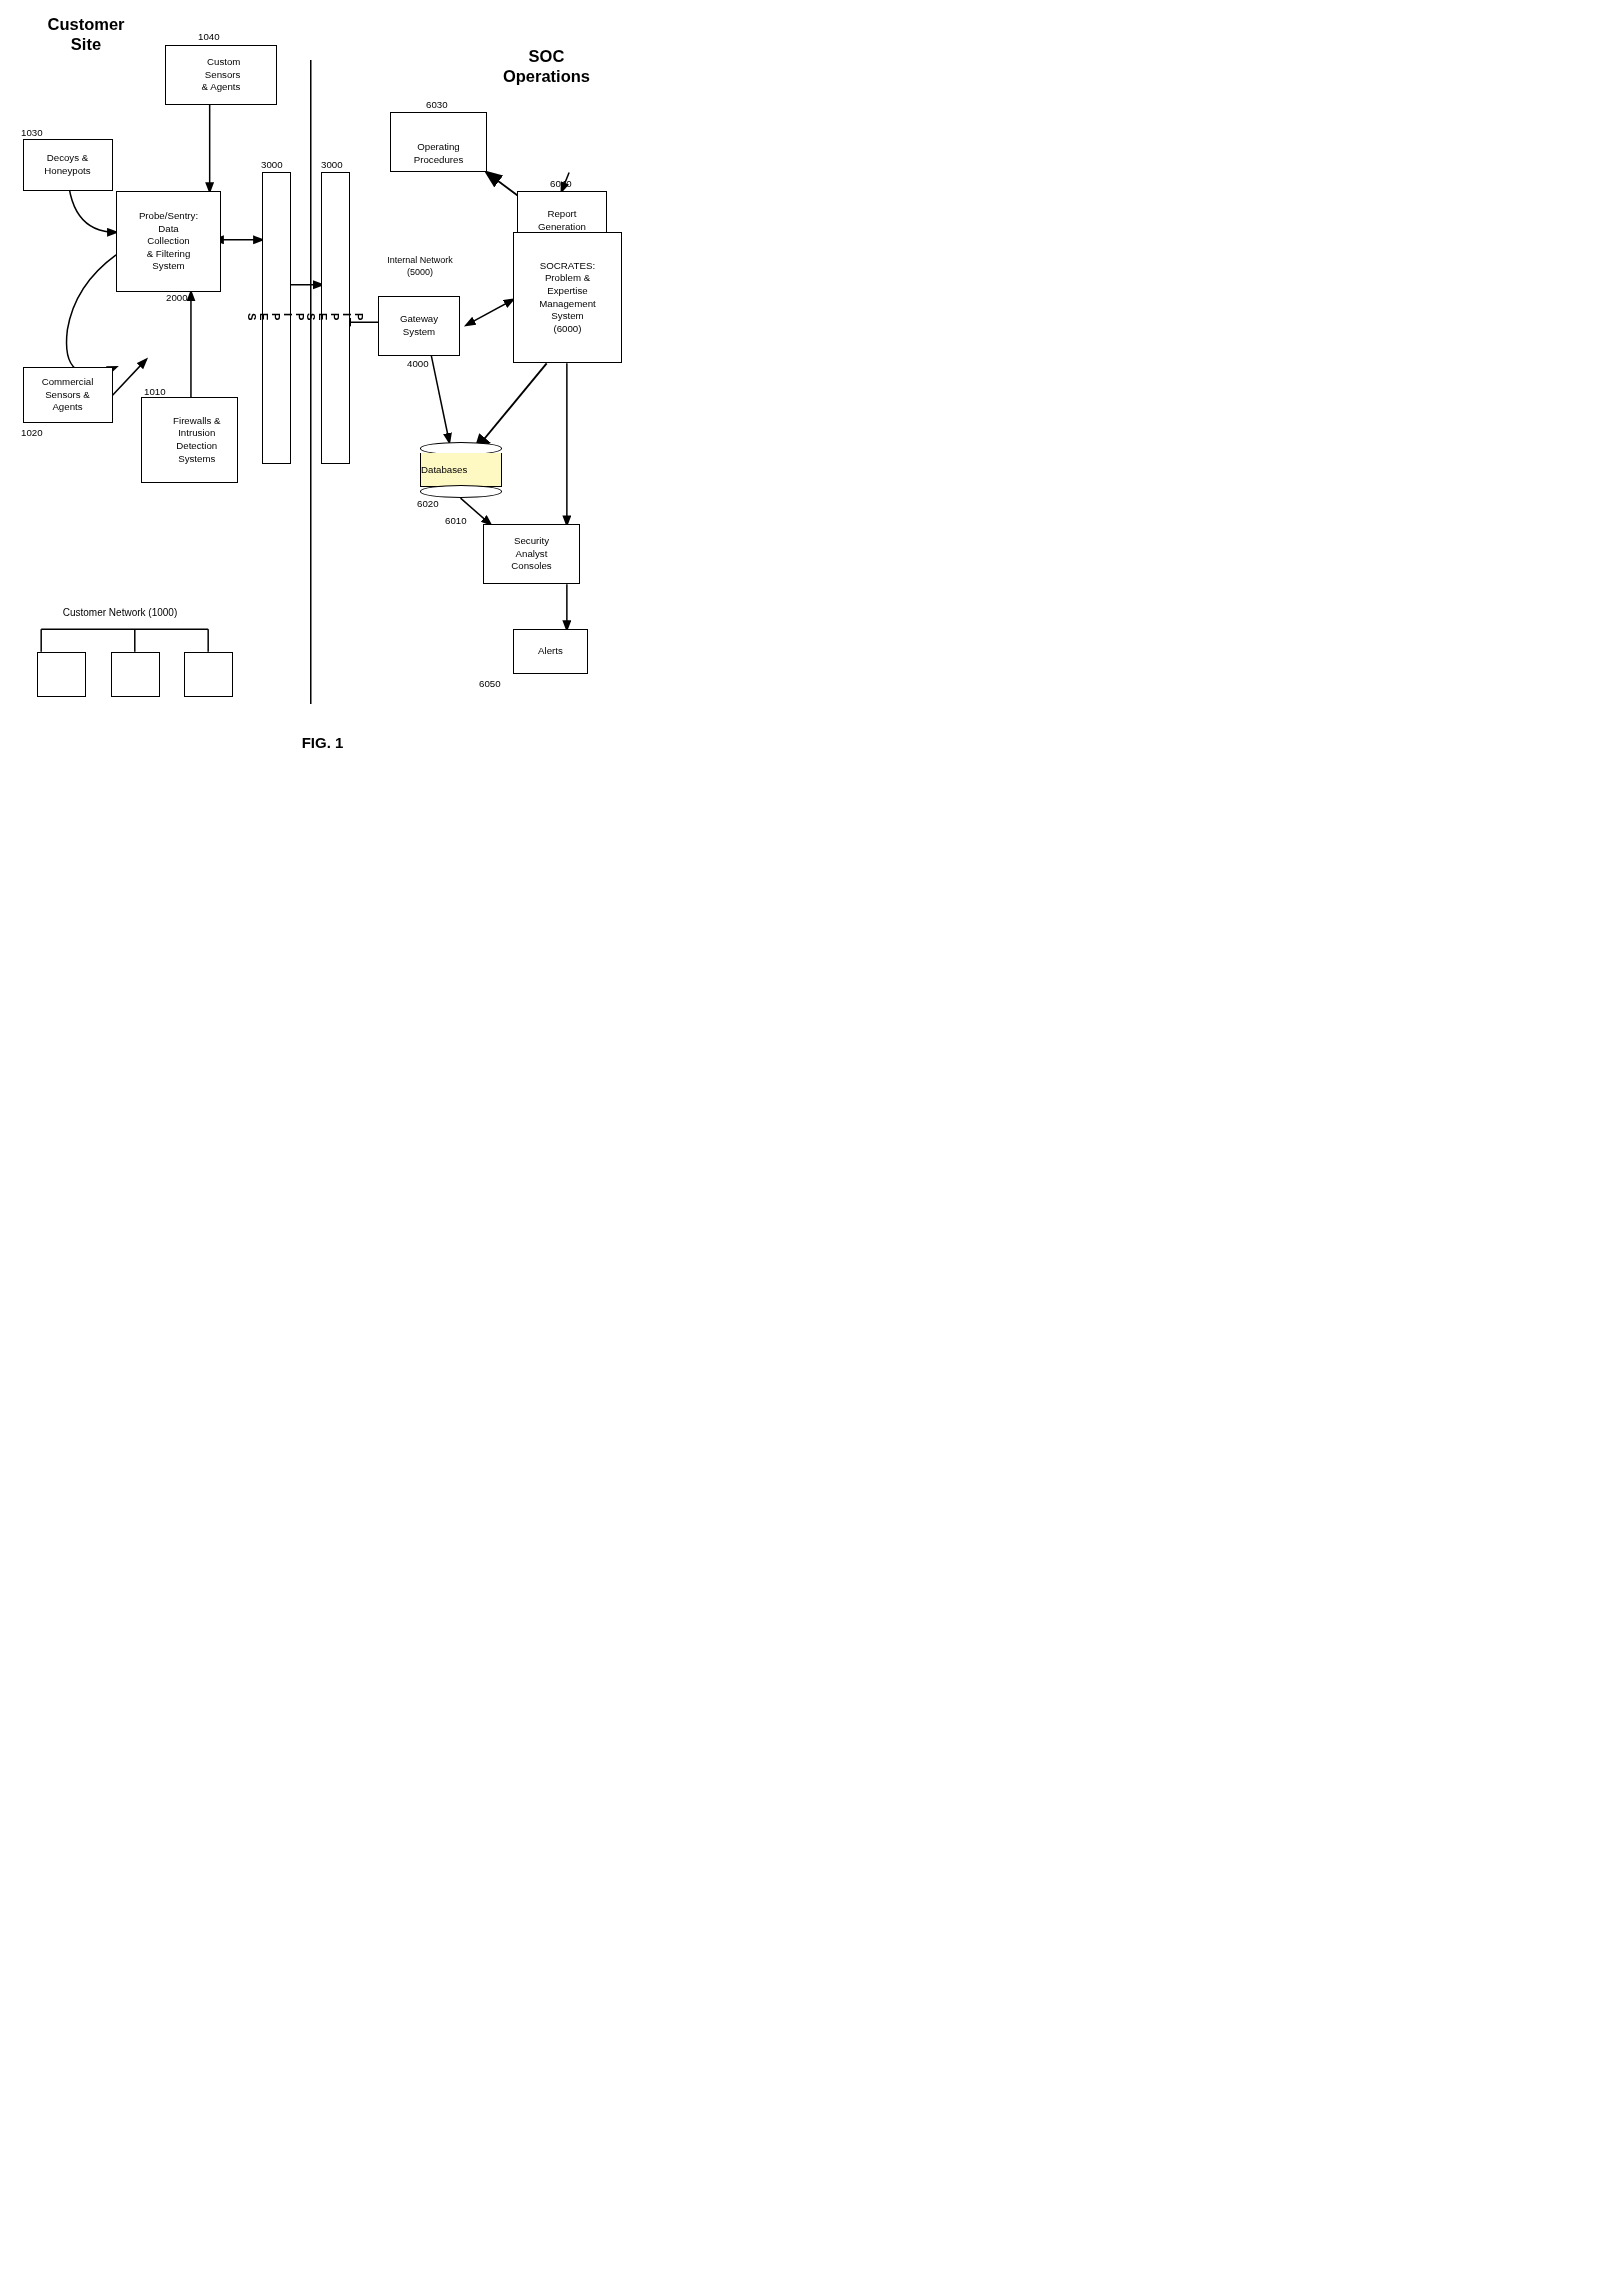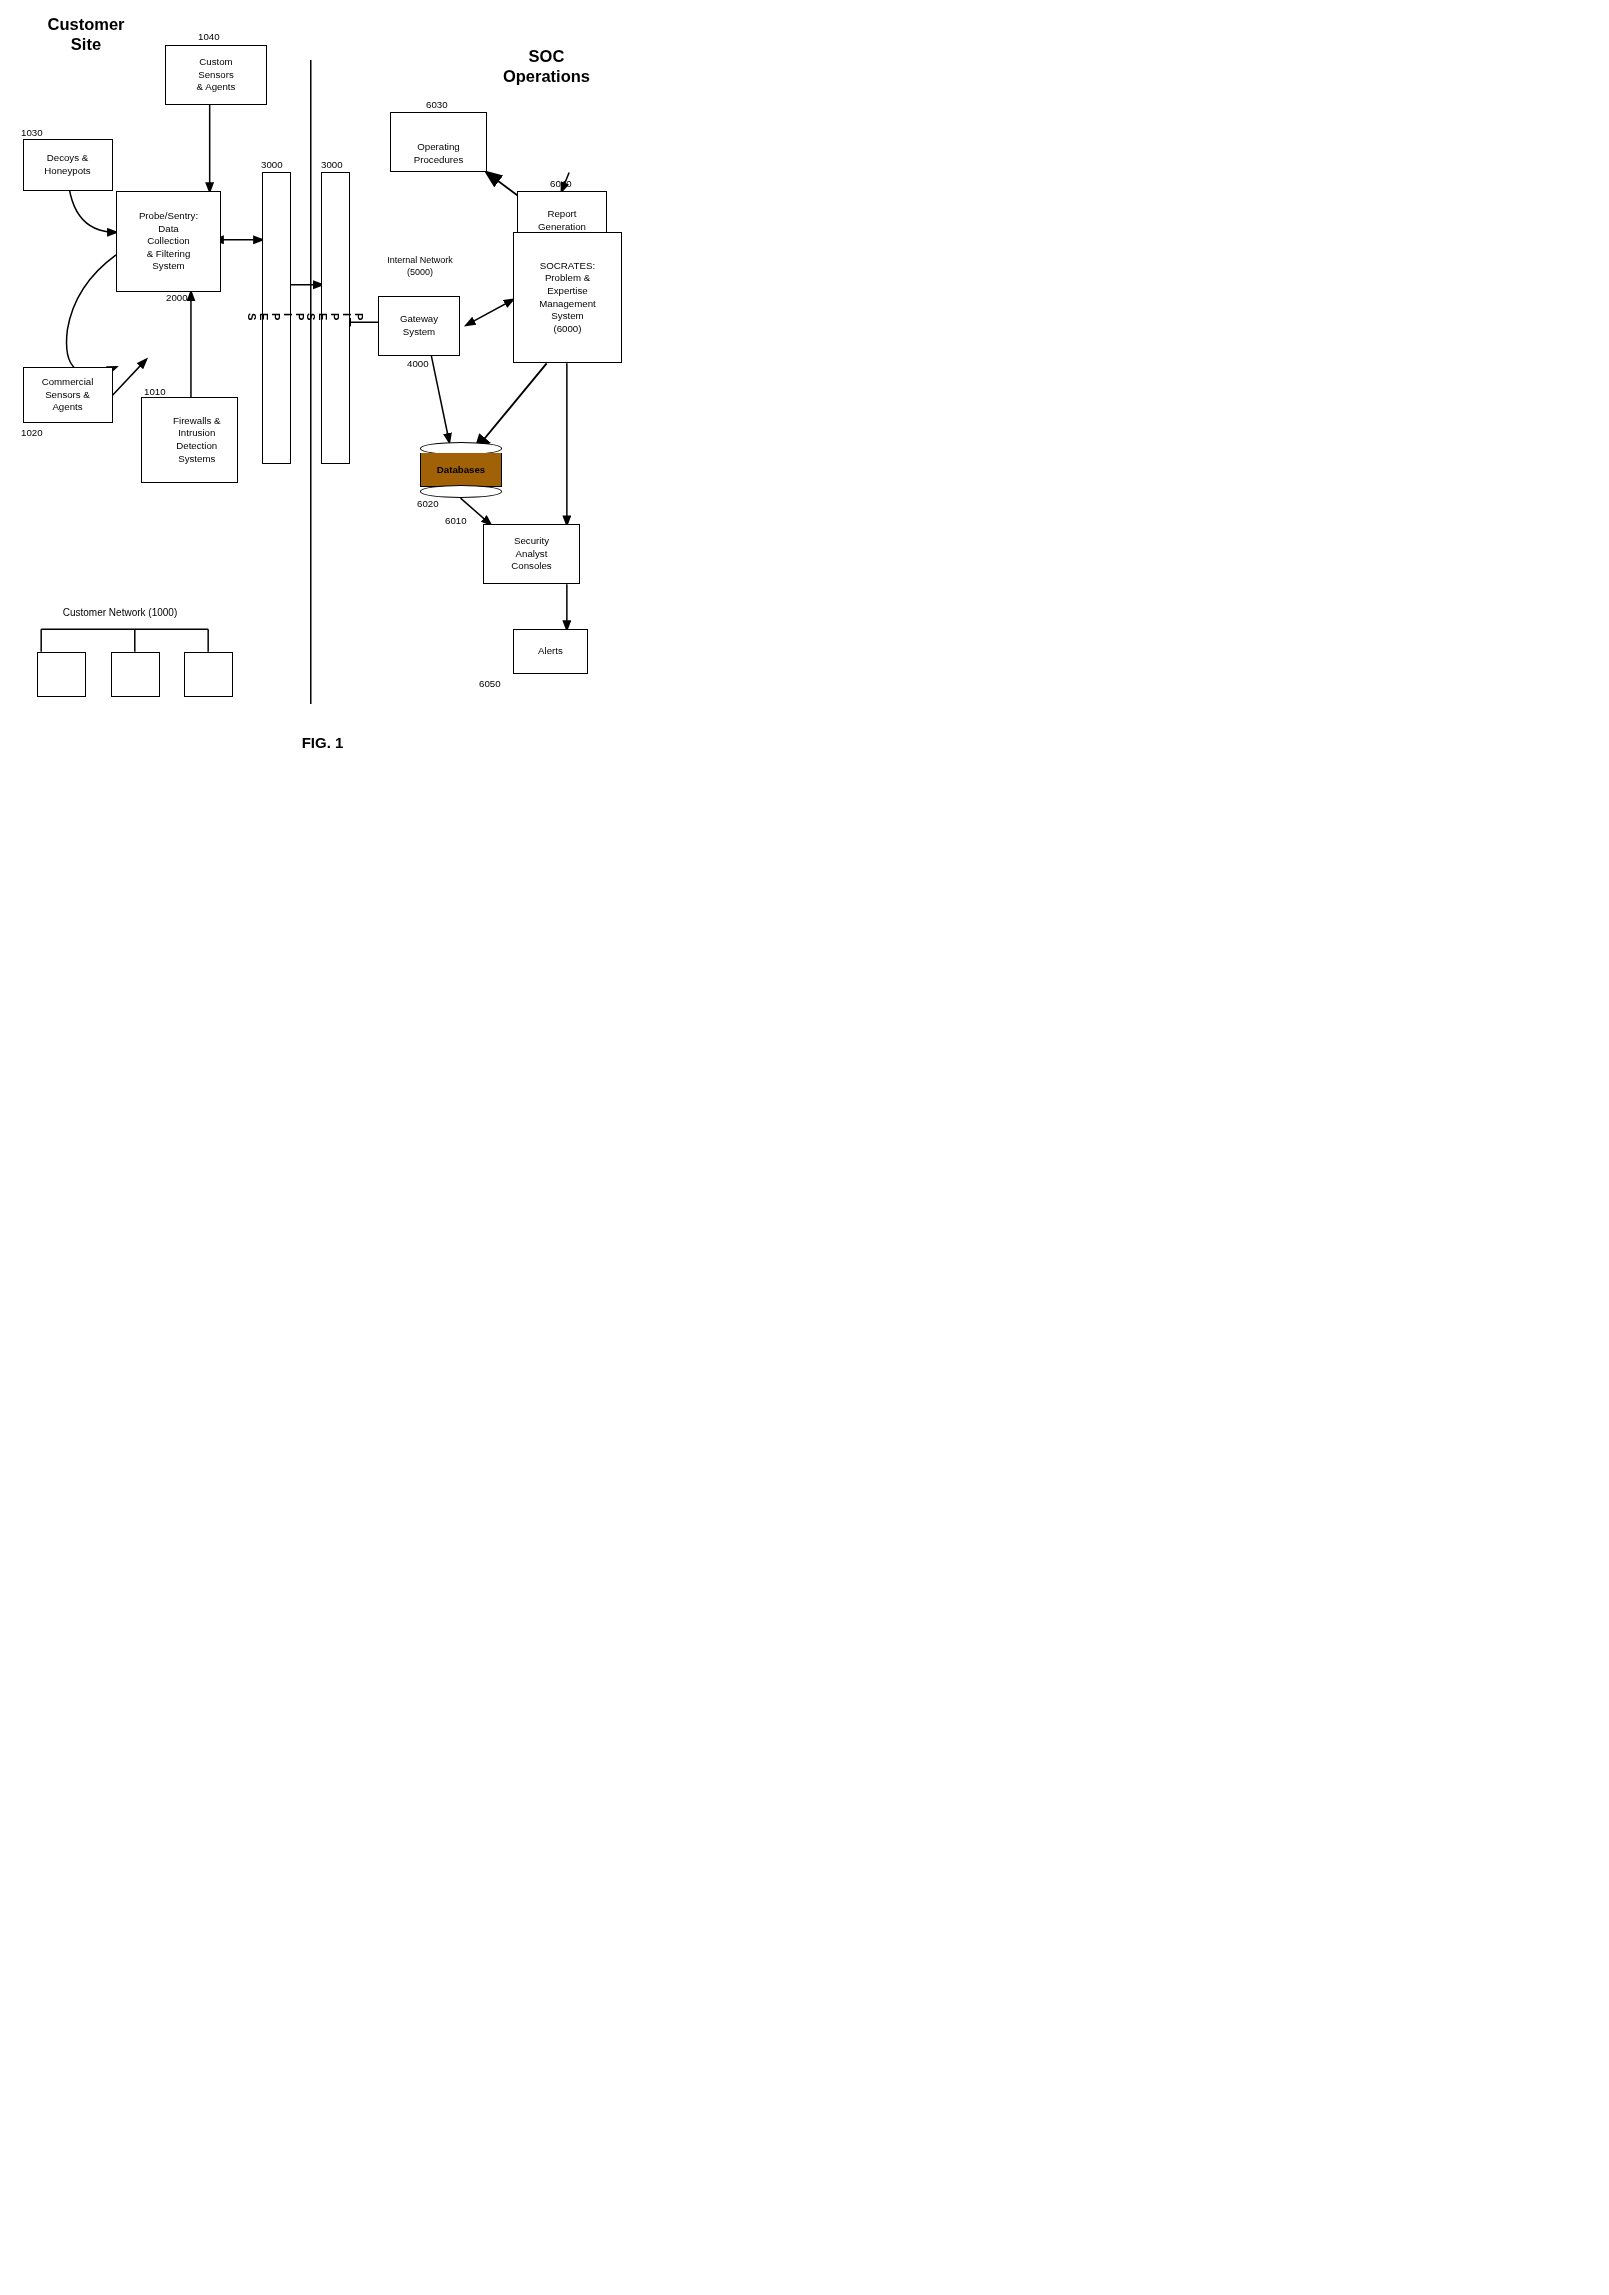--- a/index.html
+++ b/index.html
@@ -72,26 +72,24 @@
       position: absolute;
       display: flex;
       flex-direction: column;
       align-items: center;
       justify-content: center;
     }
     .cylinder-body {
       border-left: 1.5px solid #000;
       border-right: 1.5px solid #000;
       border-bottom: 1.5px solid #000;
-      background: #a16207;
-      display: flex;
-      align-items: center;
-      justify-content: center;
+      background: #fef9c3;
+      display: flex;
+      align-items: center;
       font-size: 9.7px;
-      font-weight: bold;
     }
     .cylinder-top {
       border: 1.5px solid #000;
       background: #fff;
       border-radius: 50%;
     }
     .cylinder-bottom {
       border: 1.5px solid #000;
       background: #fff;
       border-radius: 50%;
@@ -158,21 +156,21 @@
       </marker>
       <marker id="arrow-start" markerWidth="8" markerHeight="8" refX="2" refY="3" orient="auto-start-reverse">
         <path d="M0,0 L0,6 L8,3 z" fill="#000"></path>
       </marker>
       <marker id="arrow-big" markerWidth="10" markerHeight="10" refX="8" refY="4" orient="auto">
         <path d="M0,0 L0,8 L10,4 z" fill="#000"></path>
       </marker>
     </defs>
   </svg>
 
-  <div class="box" style="left:165px; top:45px; width:102px; height:60px;">
+  <div class="box" style="left:165px; top:45px; width:112px; height:60px;text-align:right;">
     <span>Custom<br>Sensors<br>&amp; Agents</span>
   </div>
   <div class="label" style="left:198px; top:31px;">1040</div>
 
   <div class="box" style="left:22.5px; top:139px; width:90px; height:52px;">
     <span>Decoys &amp;<br>Honeypots</span>
   </div>
   <div class="label" style="left:21px; top:127px;">1030</div>
 
   <div class="box" style="left:116px; top:191px; width:105px; height:101px;">

